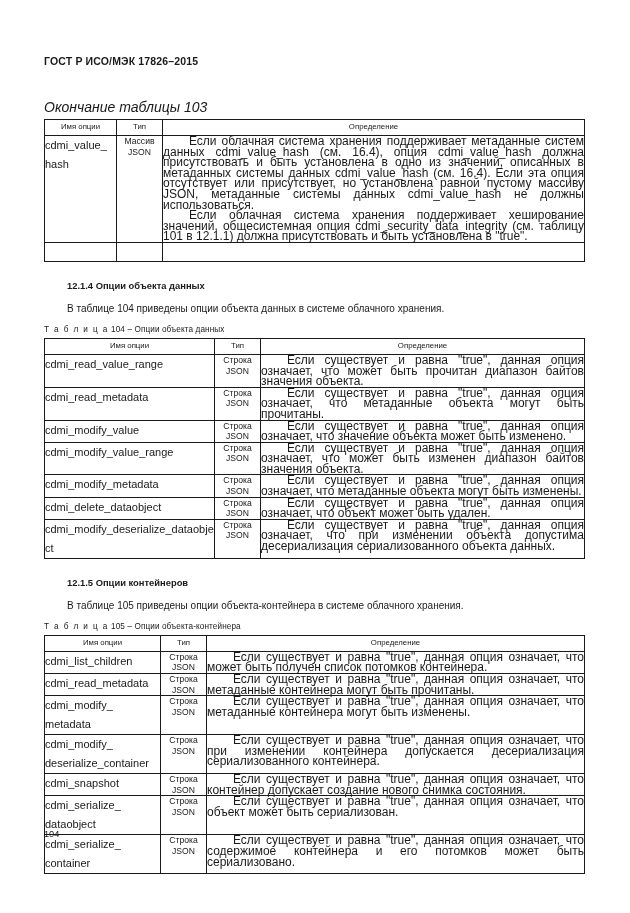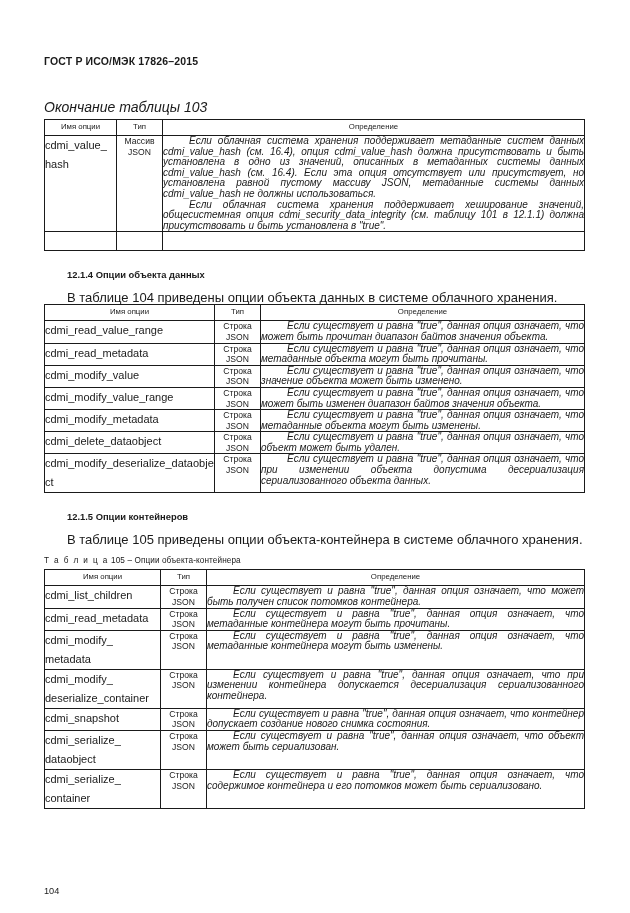--- a/index.html
+++ b/index.html
@@ -56,21 +56,21 @@
   }
 
   .section-heading {
     font-size: 9.4px;
     font-weight: bold;
     margin: 18px 0 0 0;
     padding-left: 23px;
     line-height: 12px;
   }
   .section-para {
-    font-size: 13px;
+    font-size: 10px;
     margin: 11px 0 0 0;
     padding-left: 23px;
     line-height: 12px;
   }
 
   table.gost {
     border-collapse: collapse;
     width: 540px;
     table-layout: fixed;
     border: 1px solid #1a1a1a;
@@ -93,27 +93,26 @@
     line-height: 19px;
     word-break: break-word;
   }
   td.typ {
     font-size: 8.6px;
     padding: 2px 3px 2px 3px;
     line-height: 10.6px;
     text-align: center;
   }
   td.def {
-    font-size: 10px;
+    font-size: 12px;
     padding: 2px 4px 2px 4px;
     line-height: 10.6px;
     text-align: justify;
     text-align-last: left;
     hyphens: manual;
-    font-style: italic;
   }
   td.def p {
     margin: 0;
     text-indent: 26px;
     text-align: justify;
   }
   td.def p.last {
     text-align-last: left;
   }
 
@@ -130,21 +129,21 @@
   
   .t105 col.c1 { width: 116px; }
   .t105 col.c2 { width: 46px; }
   .t105 col.c3 { width: 378px; }
 
   .tall-spacer { height: 18px; }
 
   .page-number {
     position: absolute;
     left: 44px;
-    top: 885px;
+    top: 828px;
     font-size: 9.2px;
     line-height: 12px;
   }
 </style>
 </head>
 <body>
 
 <div class="page">
   <div class="content">
 
@@ -178,20 +177,21 @@
           <td class="opt tall-spacer" style="border-top:none"></td>
           <td class="typ" style="border-top:none"></td>
           <td class="def" style="border-top:none"></td>
         </tr>
       </tbody>
     </table>
 
     <div class="section-heading">12.1.4 Опции объекта данных</div>
     <div class="section-para">В таблице 104 приведены опции объекта данных в системе облачного хранения.</div>
 
+    <div class="table-caption"><span class="sp">Т а б л и ц а</span> <span>104 – Опции объекта данных</span></div>
 
     <table class="gost t104">
       <colgroup>
           <col class="c1">
           <col class="c2">
           <col class="c3">
         </colgroup>
       <thead>
         <tr>
           <th>Имя опции</th>

